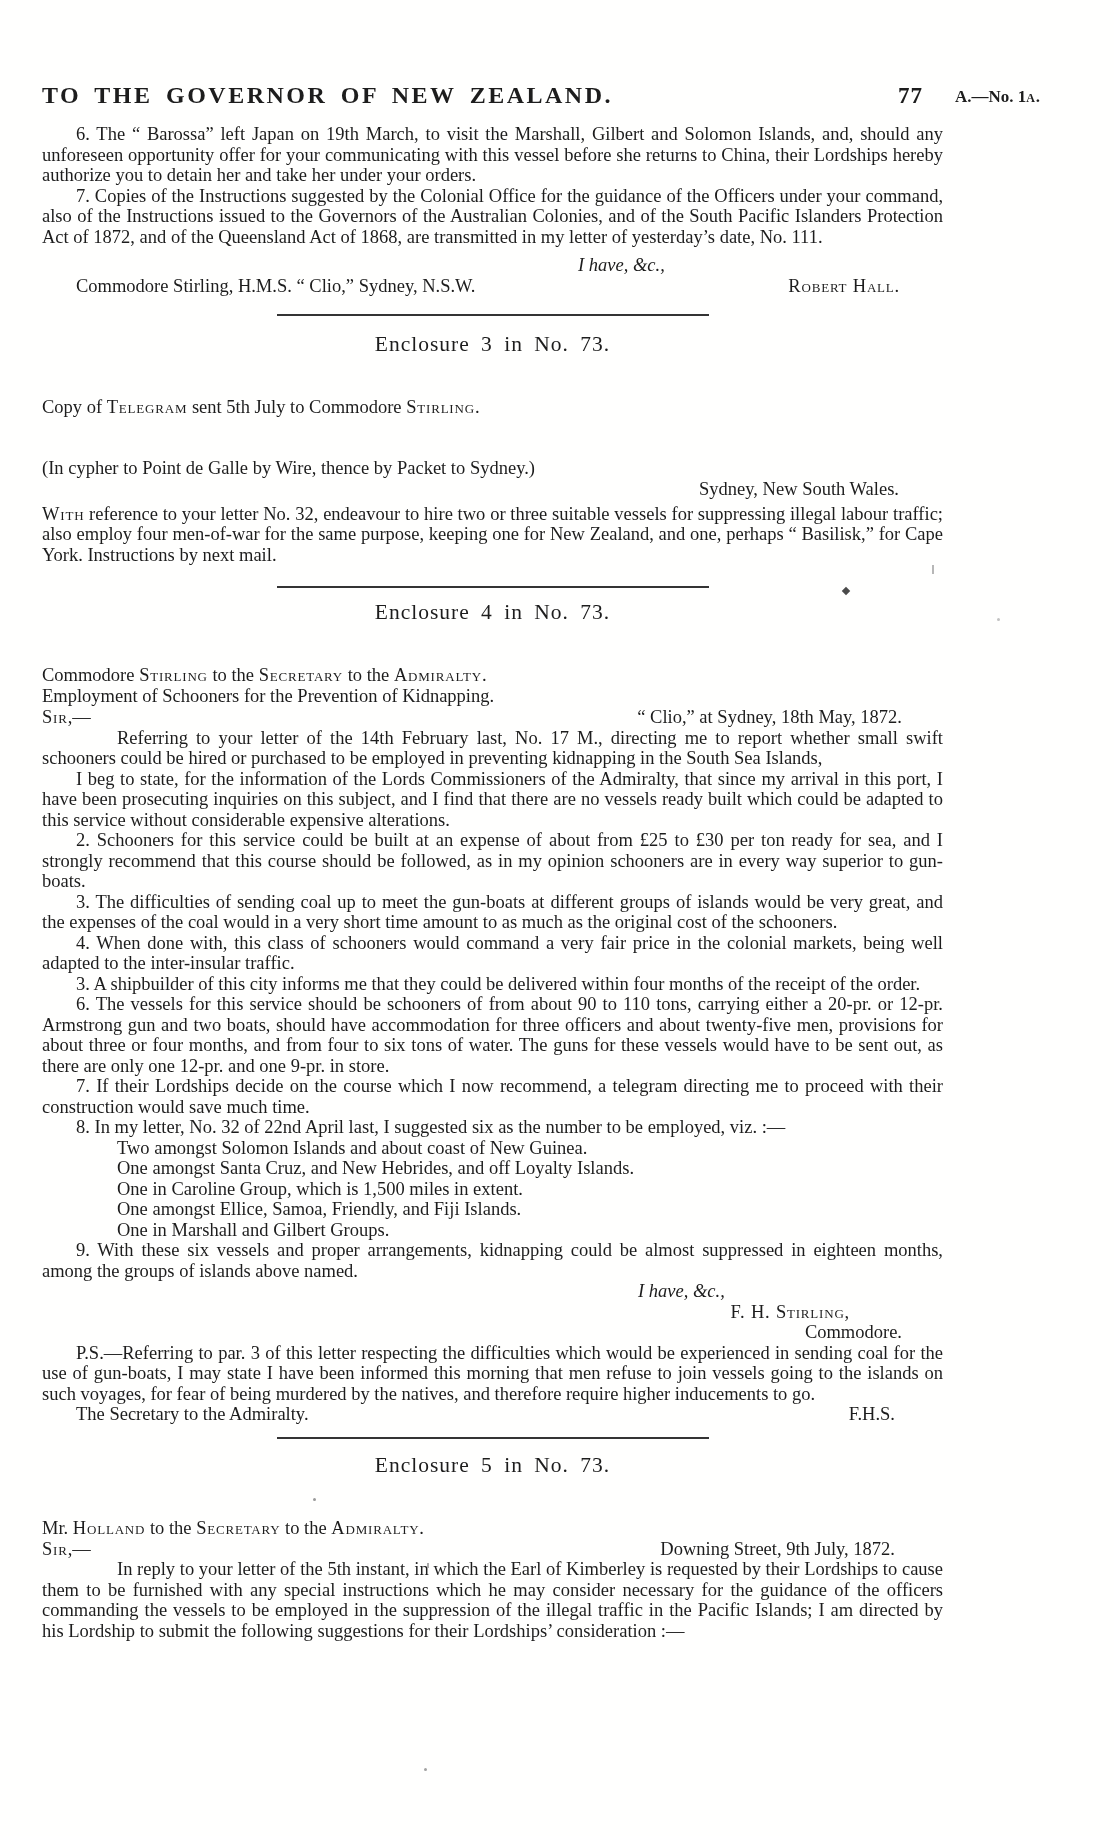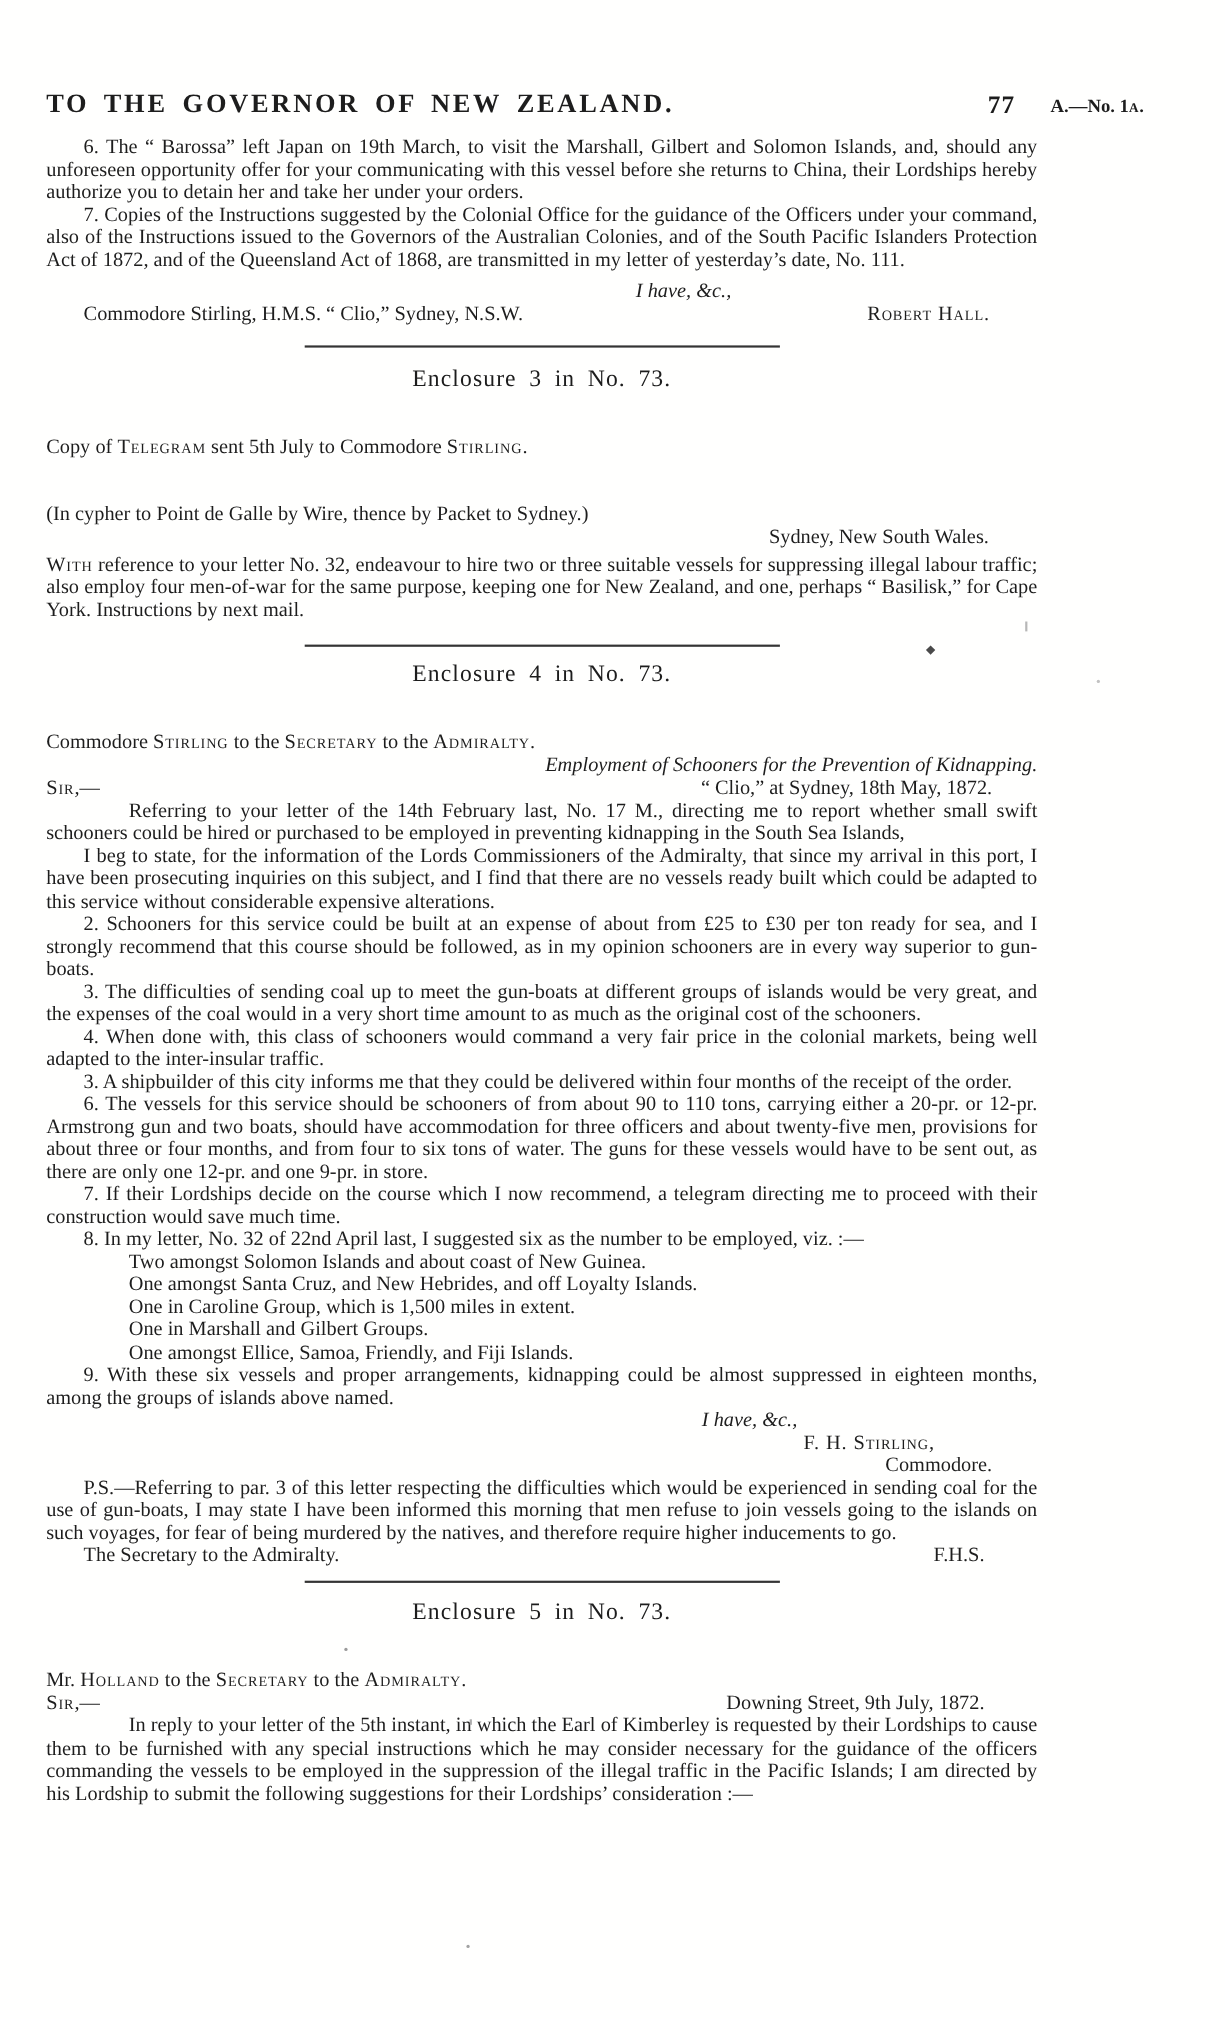--- a/index.html
+++ b/index.html
@@ -38,21 +38,21 @@
   .ind34 { padding-left:34px; }
   .r-align { text-align:right; }
   .pr41 { padding-right:41px; } .pr43 { padding-right:43px; }
   .pr44 { padding-right:44px; } .pr48 { padding-right:48px; }
   .pr93 { padding-right:93px; }
   .rule { border:none; border-top:2px solid #343434; width:432px; margin:18px auto 16px auto; }
   .rule.r2 { margin-top:21px; margin-bottom:12px; }
   .rule.r3 { margin-top:12px; margin-bottom:14px; }
   .enc-heading { text-align:center; font-size:21.5px; letter-spacing:1px; word-spacing:5px; margin:10px 0 7px 0; line-height:25px; }
   .enc-sub     { text-align:left; font-size:18.5px; line-height:21px;margin-top:40px; }
-  .enc-subject { text-align:right; font-style:italic; font-size:18.5px; line-height:21px; }
+  .enc-subject { text-align:left; font-size:18.5px; line-height:21px; }
   .viz-item { padding-left:75px; }
   
   .speck { position:absolute; }
   .speck-diamond { left:843px; top:588px; width:6px; height:6px; background:#4a4a4a; transform:rotate(45deg); }
   .speck-tick    { left:932px; top:565px; width:2px; height:9px; background:#b7b7b7; }
   .speck-dot1    { left:997px; top:618px; width:3px; height:3px; background:#c2c2c2; border-radius:50%; }
   .speck-dot2    { left:313px; top:1498px; width:3px; height:3px; background:#9a9a9a; border-radius:50%; }
   .speck-dot3    { left:427px; top:1563px; width:2px; height:5px; background:#ababab; }
   .speck-dot4    { left:424px; top:1768px; width:3px; height:3px; background:#a2a2a2; border-radius:50%; }
 </style>
@@ -102,22 +102,22 @@
       <p class="para">2. Schooners for this service could be built at an expense of about from £25 to £30 per ton ready for sea, and I strongly recommend that this course should be followed, as in my opinion schooners are in every way superior to gun-boats.</p>
       <p class="para">3. The difficulties of sending coal up to meet the gun-boats at different groups of islands would be very great, and the expenses of the coal would in a very short time amount to as much as the original cost of the schooners.</p>
       <p class="para">4. When done with, this class of schooners would command a very fair price in the colonial markets, being well adapted to the inter-insular traffic.</p>
       <p class="para">3. A shipbuilder of this city informs me that they could be delivered within four months of the receipt of the order.</p>
       <p class="para">6. The vessels for this service should be schooners of from about 90 to 110 tons, carrying either a 20-pr. or 12-pr. Armstrong gun and two boats, should have accommodation for three officers and about twenty-five men, provisions for about three or four months, and from four to six tons of water.   The guns for these vessels would have to be sent out, as there are only one 12-pr. and one 9-pr. in store.</p>
       <p class="para">7. If their Lordships decide on the course which I now recommend, a telegram directing me to proceed with their construction would save much time.</p>
       <p class="para">8. In my letter, No. 32 of 22nd April last, I suggested six as the number to be employed, viz. :—</p>
       <div class="viz-item">Two amongst Solomon Islands and about coast of New Guinea.</div>
       <div class="viz-item">One amongst Santa Cruz, and New Hebrides, and off Loyalty Islands.</div>
       <div class="viz-item">One in Caroline Group, which is 1,500 miles in extent.</div>
+      <div class="viz-item">One amongst Ellice, Samoa, Friendly, and Fiji Islands.</div>
       <div class="viz-item">One in Marshall and Gilbert Groups.</div>
-      <div class="viz-item">One amongst Ellice, Samoa, Friendly, and Fiji Islands.</div>
       <p class="para">9. With these six vessels and proper arrangements, kidnapping could be almost suppressed in eighteen months, among the groups of islands above named.</p>
       <div class="valediction v2">I have, &amp;c.,</div>
       <div class="r-align pr93"><span class="sc">F. H. Stirling,</span></div>
       <div class="r-align pr41">Commodore.</div>
       <p class="para">P.S.—Referring to par. 3 of this letter respecting the difficulties which would be experienced in sending coal for the use of gun-boats, I may state I have been informed this morning that men refuse to join vessels going to the islands on such voyages, for fear of being murdered by the natives, and therefore require higher inducements to go.</p>
       <div class="row">
         <div class="ind34">The Secretary to the Admiralty.</div>
         <div class="r-align pr48">F.H.S.</div>
       </div>
     </div>

